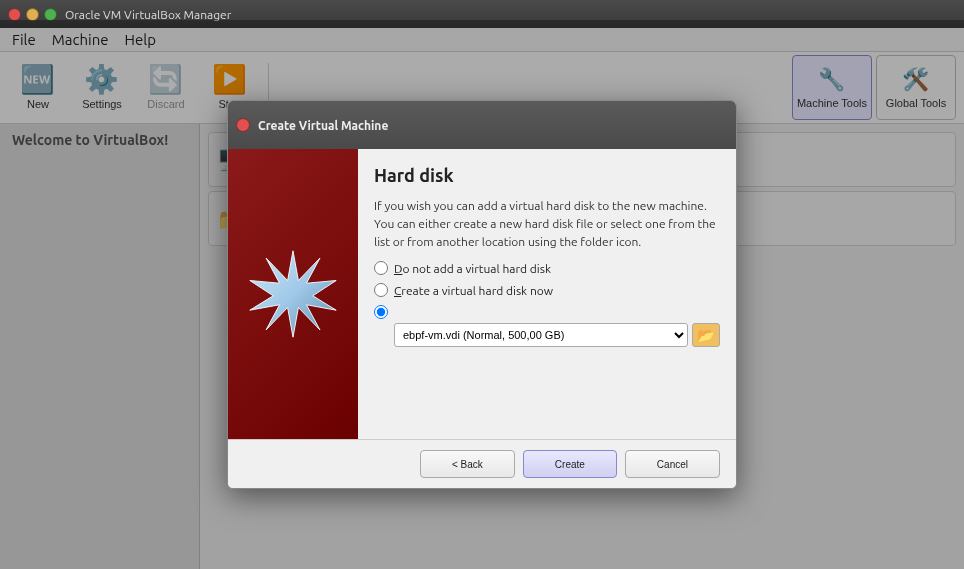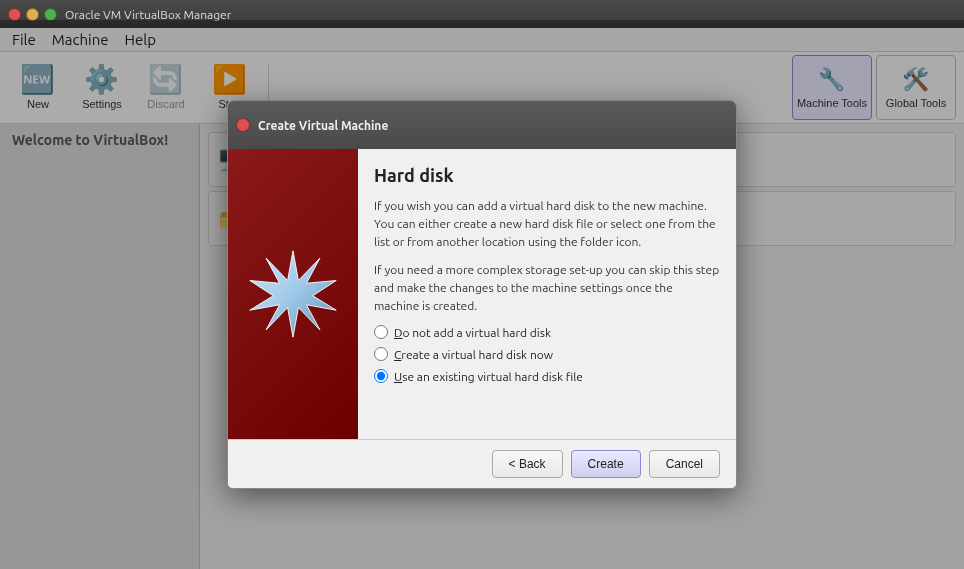--- a/index.html
+++ b/index.html
@@ -315,23 +315,23 @@
     .dialog-footer {
       padding: 10px 16px;
       display: flex;
       justify-content: flex-end;
       gap: 8px;
       border-top: 1px solid #ccc;
       background: #f0f0f0;
     }
     .btn {
       height: 28px;
-      padding: 0 16px;
+      padding: 0 31px;
       border-radius: 4px;
-      font-size: 12px;
+      font-size: 10px;
       cursor: pointer;
       border: 1px solid #aaa;
     }
     .btn-default {
       background: linear-gradient(to bottom, #f8f8f8, #e8e8e8);
       color: #222;
     }
     .btn-primary {
       background: linear-gradient(to bottom, #e8e8ff, #d0d0f0);
       color: #222;
@@ -428,37 +428,39 @@
                 </linearGradient>
               </defs>
               <polygon points="50,2 56,35 80,10 65,38 98,35 72,52 98,68 65,62 80,90 56,65 50,98 44,65 20,90 35,62 2,68 28,52 2,35 35,38 20,10 44,35" fill="url(#starGrad)" stroke="#fff" stroke-width="1"></polygon>
             </svg>
           </div>
         </div>
 
         <div class="dialog-content">
           <h2>Hard disk</h2>
           <p>If you wish you can add a virtual hard disk to the new machine. You can either create a new hard disk file or select one from the list or from another location using the folder icon.</p>
-          <p>If you need a more complex storage set-up you can skip this step and make the changes to the machine settings once the machine is created.</p>
 
           <div class="radio-group">
             <div class="radio-item">
               <input type="radio" name="disk-option" id="no-disk" style="">
               <label for="no-disk"><u>D</u>o not add a virtual hard disk</label>
             </div>
             <div class="radio-item">
               <input type="radio" name="disk-option" id="create-disk" style="">
               <label for="create-disk"><u>C</u>reate a virtual hard disk now</label>
             </div>
             <div class="radio-item">
               <input type="radio" name="disk-option" id="existing-disk" checked="" style="">
-              <label for="existing-disk"><u>U</u>se an existing virtual hard disk file</label>
             </div>
           </div>
 
+          <div class="disk-selector-row">
+            <select><option>ebpf-vm.vdi (Normal, 500,00 GB)</option></select>
+            <div class="folder-btn">📂</div>
+          </div>
         </div>
       </div>
 
       <div class="dialog-footer">
         <button class="btn btn-default">&lt; Back</button>
         <button class="btn btn-primary">Create</button>
         <button class="btn btn-default">Cancel</button>
       </div>
     </div>
   </div>

